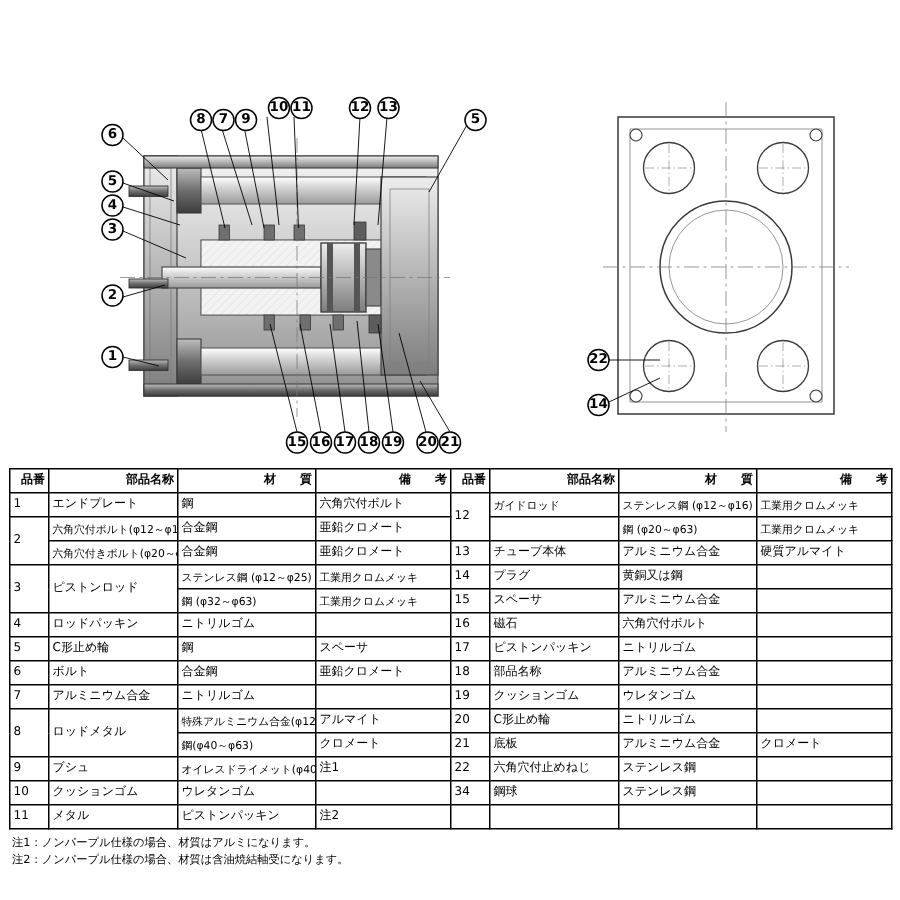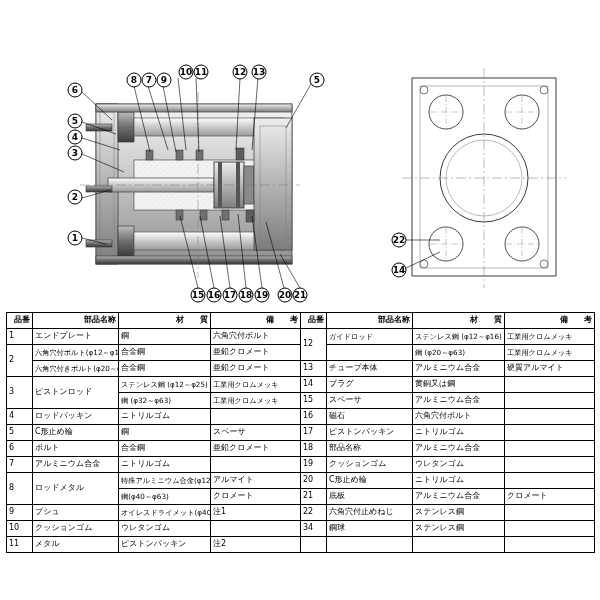--- a/index.html
+++ b/index.html
@@ -490,14 +490,18 @@
           <td>注2</td>
           <td class="num"></td>
           <td></td>
           <td></td>
           <td></td>
         </tr>
       </tbody>
     </table>
   </div>
 
+  <div id="notes">
+    <div>注1：ノンパープル仕様の場合、材質はアルミになります。</div>
+    <div>注2：ノンパープル仕様の場合、材質は含油焼結軸受になります。</div>
+  </div>
 
 </div>
 
 </body></html>

